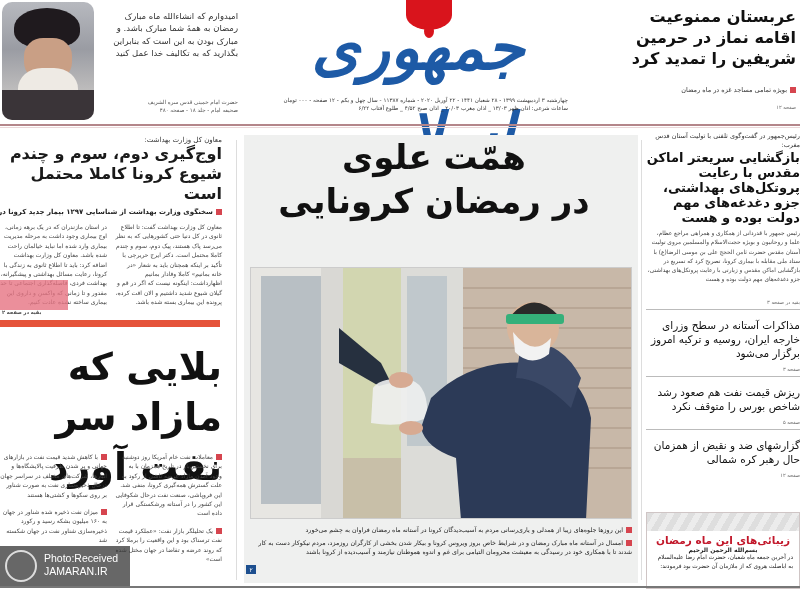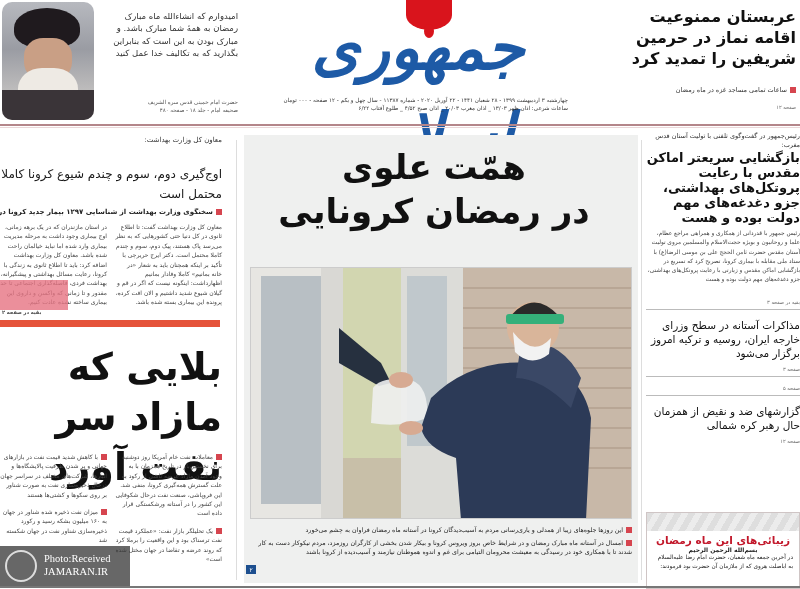--- a/index.html
+++ b/index.html
@@ -28,34 +28,34 @@
 
     .top-right-head { position: absolute; left: 628px; top: 6px; width: 168px; font-size: 16px; line-height: 21px; font-weight: bold; color: #111; }
     .top-right-sub { position: absolute; left: 628px; top: 86px; width: 168px; font-size: 6.5px; color: #333; }
     .page-ref { font-size: 5px; color: #666; }
     .masthead-rule { position: absolute; left: 0; top: 124px; width: 800px; height: 2px; background: #b4868a; }
     .masthead-rule2 { position: absolute; left: 0; top: 127px; width: 800px; height: 1px; background: #ead7d8; }
 
     
     .left-col { position: absolute; left: 0; top: 130px; width: 228px; height: 459px; }
     .kicker { font-size: 7px; color: #333; }
-    .h-left1 { font-size: 12px; line-height: 20px; font-weight: normal; margin-top: 20px; }
+    .h-left1 { font-size: 16px; line-height: 20px; font-weight: bold; }
     .sub-bullet { font-size: 7px; font-weight: bold; color: #222; }
     .sq { display: inline-block; width: 6px; height: 6px; background: #d6454f; margin-left: 3px; vertical-align: middle; }
     .body-text { font-size: 6px; line-height: 9.4px; color: #444; }
     .pink-box { position: absolute; left: 0; top: 150px; width: 68px; height: 30px; background: rgba(230,115,130,0.8); }
     .orange-bar { position: absolute; left: 0; top: 190px; width: 220px; height: 7px; background: #e5533a; }
     .h-left2 { position: absolute; left: 0; top: 212px; width: 222px; font-size: 38px; line-height: 50px; font-weight: bold; text-align: right; direction: rtl; color: #111; }
     .watermark { position: absolute; left: 0; top: 546px; width: 130px; height: 40px; background: rgba(60,60,60,0.78); color: #fff; }
     .wm-logo { position: absolute; left: 5px; top: 4px; width: 32px; height: 32px; border-radius: 50%; border: 2px solid #ddd; }
-    .wm-text { position: absolute; left: 44px; top: 6px; font-size: 10.5px; line-height: 13px; font-family: Liberation Serif, serif; }
+    .wm-text { position: absolute; left: 44px; top: 6px; font-size: 10.5px; line-height: 13px; font-family: Liberation Sans, sans-serif; }
 
     
     .center { position: absolute; left: 244px; top: 135px; width: 394px; height: 448px; background: #eff0ef; }
-    .center-title { position: absolute; left: 0; top: 10px; width: 380px; text-align: center; font-size: 34px; line-height: 44px; font-weight: bold; direction: rtl; color: #111; }
+    .center-title { position: absolute; left: 0; top: 0; width: 380px; text-align: center; font-size: 34px; line-height: 44px; font-weight: bold; direction: rtl; color: #111; }
     .photo { position: absolute; left: 6px; top: 132px; width: 382px; height: 252px; overflow: hidden; background: #c9c7c2; border: 1px solid #ccc; }
     .caption { position: absolute; left: 8px; top: 390px; width: 380px; font-size: 6.3px; line-height: 9px; color: #222; }
     .page-num-box { position: absolute; left: 2px; top: 430px; width: 10px; height: 9px; background: #1d4f8f; color: #fff; font-size: 6px; text-align: center; line-height: 9px; }
 
     
     .right-col { position: absolute; left: 646px; top: 132px; width: 154px; height: 457px; }
     .r-kicker { font-size: 6.5px; line-height: 9px; color: #333; }
     .r-head1 { font-size: 13px; line-height: 15px; font-weight: bold; color: #111; }
     .r-body { font-size: 5.8px; line-height: 9.3px; color: #444; }
     .r-head { font-size: 10.5px; line-height: 14px; font-weight: normal; color: #111; }
@@ -89,21 +89,21 @@
     <div class="logo-splash"></div>
     <div class="logo-text">جمهوری اسلامی</div>
   </div>
   <div class="issue-line">
     <div>چهارشنبه ۳ اردیبهشت ۱۳۹۹ - ۲۸ شعبان ۱۴۴۱ - ۲۲ آوریل ۲۰۲۰ - شماره ۱۱۳۸۷ - سال چهل و یکم - ۱۲ صفحه - ۰۰۰ تومان</div>
     <div>ساعات شرعی: اذان ظهر ۱۳/۰۳ _ اذان مغرب ۲۰/۰۳ _ اذان صبح ۴/۵۲ _ طلوع آفتاب ۶/۲۲</div>
   </div>
 
   <div class="top-right-head rtl">عربستان ممنوعیت اقامه نماز در حرمین شریفین را تمدید کرد</div>
   <div class="top-right-sub rtl">
-    <div><span class="sq"></span><span>ساعات تمامی مساجد غزه در ماه رمضان</span></div>
+    <div><span class="sq"></span><span>بویژه تمامی مساجد غزه در ماه رمضان</span></div>
     <div class="page-ref" style="margin-top:10px">صفحه ۱۲</div>
   </div>
   <div class="masthead-rule"></div>
   <div class="masthead-rule2"></div>
 </div>
 
 <div class="left-col rtl">
   <div style="position:absolute; left:0; top:6px; width:222px;">
     <div class="kicker">معاون کل وزارت بهداشت:</div>
     <div class="h-left1">اوج‌گیری دوم، سوم و چندم شیوع کرونا کاملا محتمل است</div>
@@ -211,20 +211,21 @@
   </div>
   <div class="r-rule"></div>
 
   <div>
     <div class="r-head">مذاکرات آستانه در سطح وزرای خارجه ایران، روسیه و ترکیه امروز برگزار می‌شود</div>
     <div class="page-ref" style="margin-top:6px;">صفحه ۳</div>
   </div>
   <div class="r-rule"></div>
 
   <div>
+    <div class="r-head">ریزش قیمت نفت هم صعود رشد شاخص بورس را متوقف نکرد</div>
     <div class="page-ref" style="margin-top:6px;">صفحه ۵</div>
   </div>
   <div class="r-rule"></div>
 
   <div>
     <div class="r-head">گزارشهای ضد و نقیض از همزمان حال رهبر کره شمالی</div>
     <div class="page-ref" style="margin-top:6px;">صفحه ۱۲</div>
   </div>
 
   <div class="ramadan-box">

